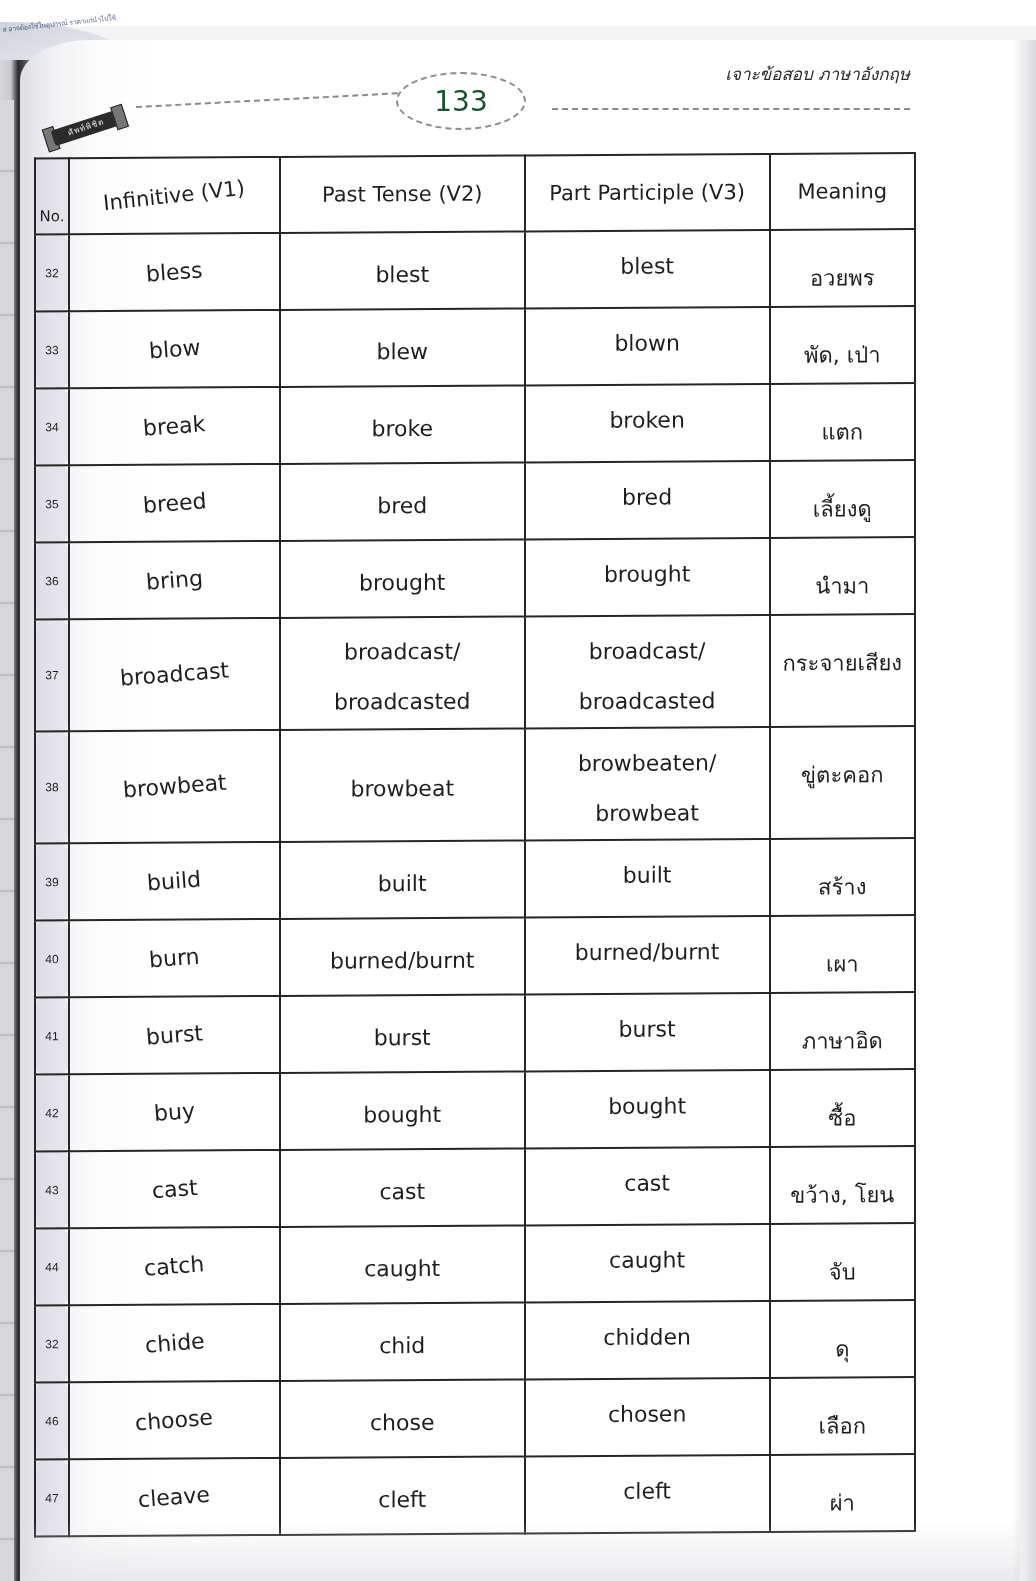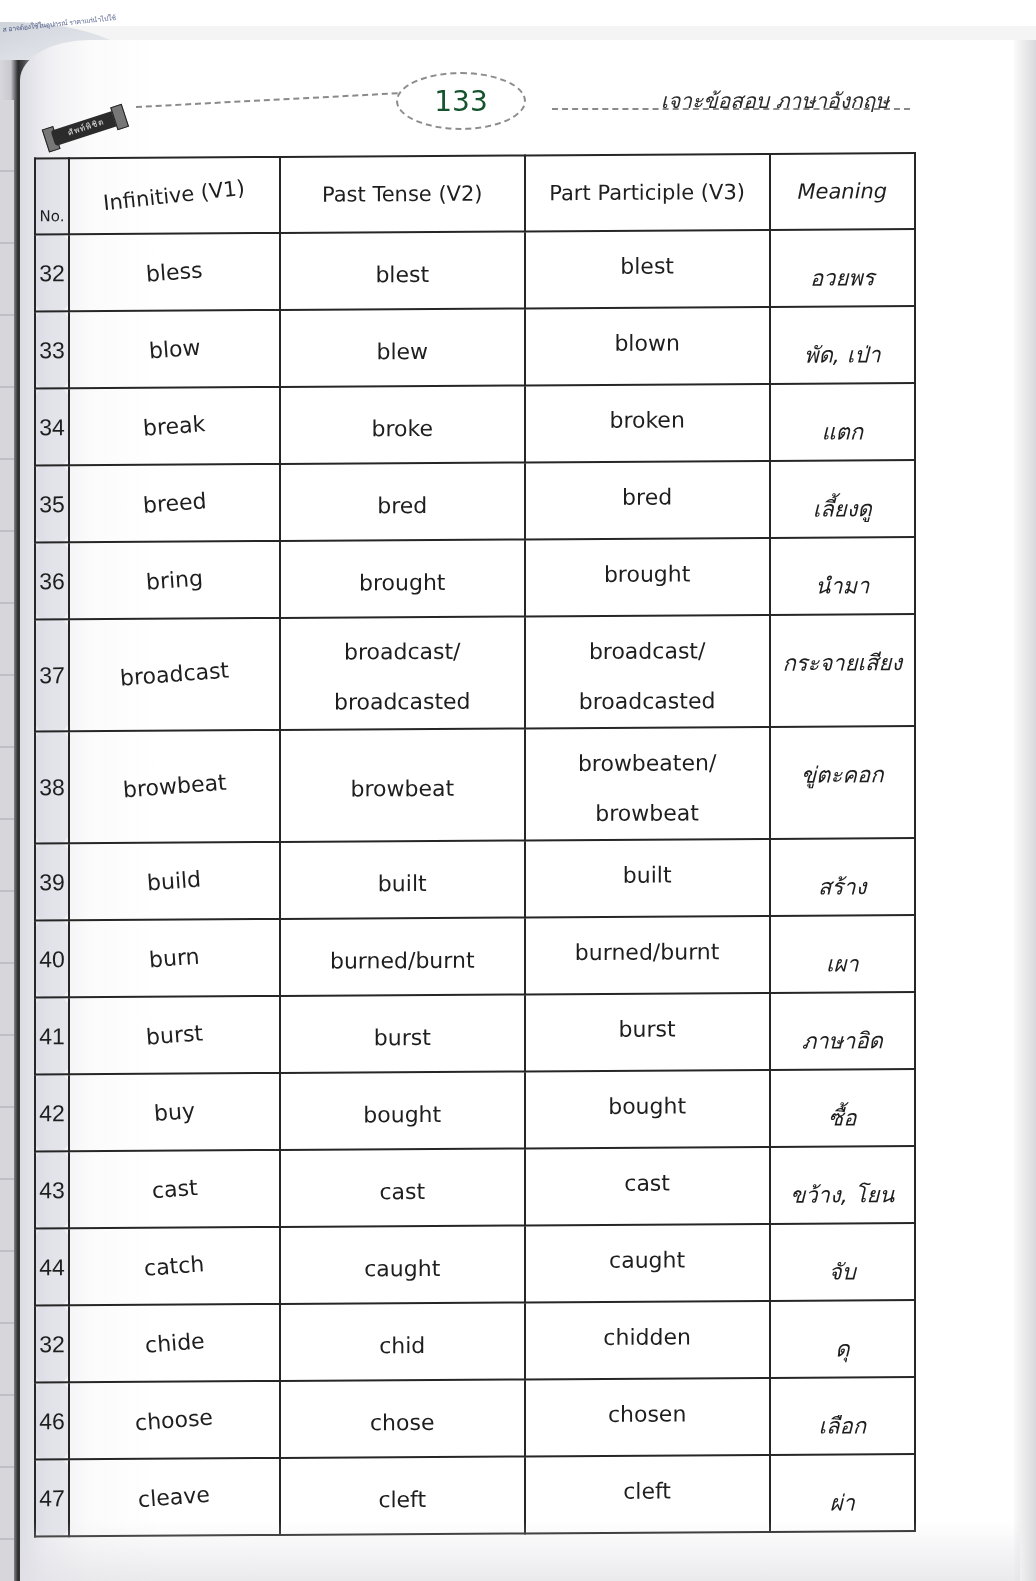--- a/index.html
+++ b/index.html
@@ -73,22 +73,22 @@
     }
     .page-oval {
       position: absolute; left: 396px; top: 72px; width: 130px; height: 58px;
       border: 2px dashed #8c8c8c; border-radius: 50%;
       display: flex; align-items: center; justify-content: center;
     }
     .page-number {
       font-family: "DejaVu Sans", sans-serif; font-size: 28px; color: #14532d;
     }
     .header-title {
-      position: absolute; left: 640px; top: 84px; width: 270px; text-align: center;
-      font-family: "DejaVu Serif", serif; font-style: italic; font-size: 21px; color: #2a2a2a;
+      position: absolute; left: 640px; top: 60px; width: 270px; text-align: right;
+      font-family: "DejaVu Serif", serif; font-style: italic; font-size: 17px; color: #2a2a2a;
     }
     .dash-right {
       position: absolute; left: 552px; top: 108px; width: 358px; height: 0;
       border-top: 2px dashed #8a8a8a;
     }
 
     
     .verb-table {
       position: absolute; left: 34px; top: 152px; width: 882px;
       border-collapse: collapse;
@@ -101,29 +101,29 @@
       font-family: "DejaVu Sans", sans-serif;
       color: #1e1e1e;
     }
     .verb-table th {
       height: 76px; font-size: 21px; font-weight: normal; background: transparent;
     }
     .verb-table th.col-no { font-size: 15px; vertical-align: bottom; padding-bottom: 8px; }
     .verb-table td { font-size: 22px; height: 77px; line-height: 48px; }
     .verb-table td.col-no {
       font-family: "Liberation Sans Narrow", "Liberation Sans", sans-serif;
-      font-size: 23px; width: 34px; background: rgba(200,200,215,0.35);
+      font-size: 12px; width: 34px; background: rgba(200,200,215,0.35);
       vertical-align: middle;
       border-radius: 11px;
     }
     .verb-table th.col-no { width: 30px; background: rgba(200,200,215,0.35); }
     .verb-table .col-v1 { width: 212px; }
     .verb-table .col-v2 { width: 246px; }
     .verb-table .col-v3 { width: 246px; }
-    .verb-table .col-mean { width: 146px; font-style: italic; }
+    .verb-table .col-mean { width: 146px; }
     .verb-table th.col-v1 span { display: inline-block; transform: rotate(-6deg); }
     .verb-table td.col-v1 span { display: inline-block; transform: rotate(-4deg); }
     .verb-table td.col-mean { vertical-align: top; padding-top: 24px; }
     .verb-table tr.tall td { height: 102px; line-height: 48px; }
     .verb-table td.col-v3 { vertical-align: top; padding-top: 10px; }
     .verb-table td.col-v2 { padding-top: 8px; }
     .multi { display: block; line-height: 50px; }
   </style>
 </head>
 <body>

